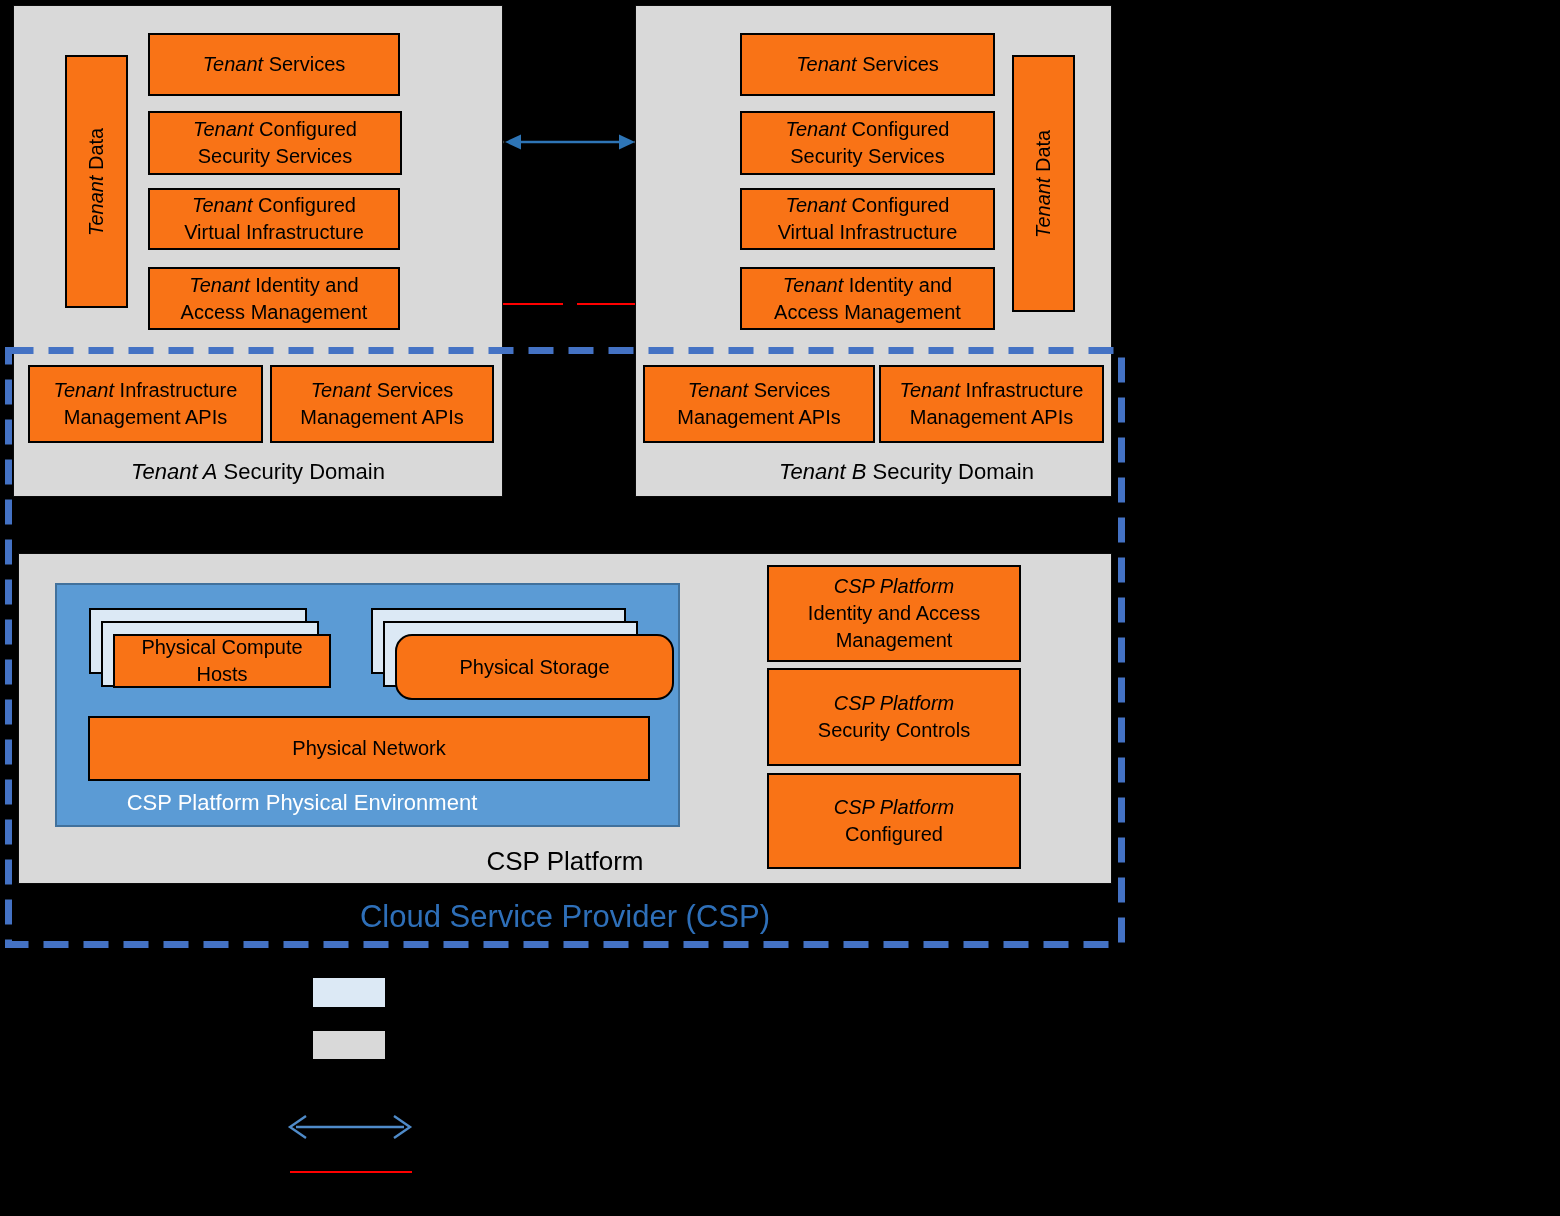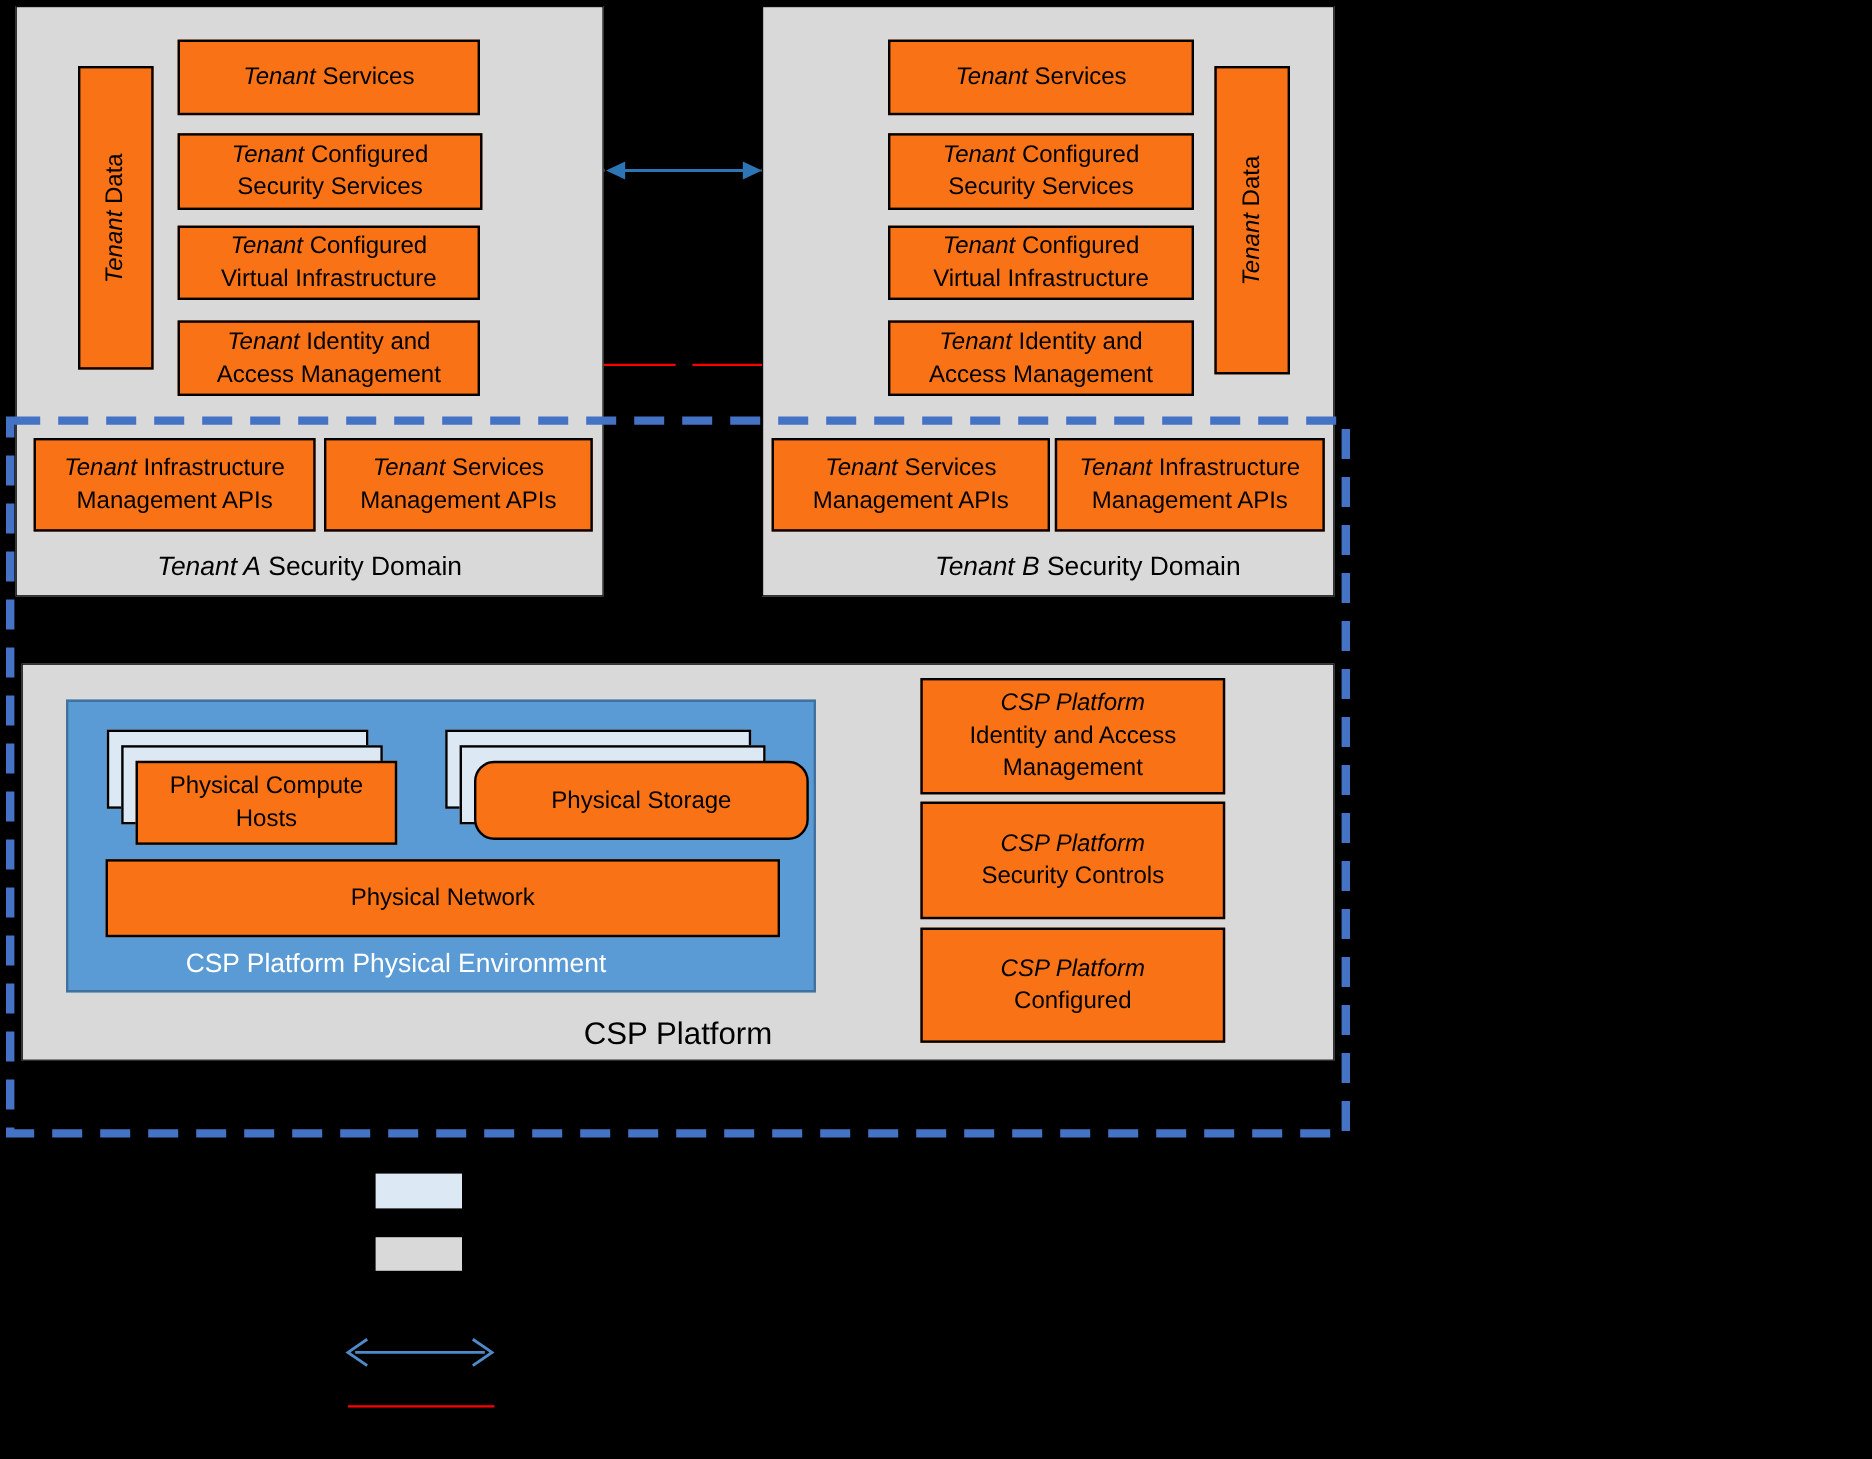--- a/index.html
+++ b/index.html
@@ -168,53 +168,54 @@
   <div class="domain-title" style="left:668px; top:456px; width:477px;">
     <span class="em">Tenant B</span><span> Security Domain</span>
   </div>
 
   <div class="panel" style="left:18px; top:553px; width:1094px; height:331px;"></div>
 
   <div class="bluebox" style="left:55px; top:583px; width:625px; height:244px;"></div>
 
   <div class="stack-back" style="left:89px;  top:608px; width:218px; height:66px;"></div>
   <div class="stack-back" style="left:101px; top:621px; width:218px; height:66px;"></div>
-  <div class="cbox" style="left:113px; top:634px; width:218px; height:70px;">
+  <div class="cbox" style="left:113px; top:634px; width:218px; height:54px;">
     <div>Physical Compute Hosts</div>
   </div>
 
   <div class="stack-back" style="left:371px; top:608px; width:255px; height:66px;"></div>
   <div class="stack-back" style="left:383px; top:621px; width:255px; height:66px;"></div>
   <div class="cbox" style="left:395px; top:634px; width:279px; height:66px;border-radius:17px;">
     <div>Physical Storage</div>
   </div>
 
   <div class="cbox" style="left:88px; top:716px; width:562px; height:65px;">
     <div>Physical Network</div>
   </div>
 
-  <div class="env-label" style="left:55px; top:790px; width:494px;padding-left:28px;">CSP Platform Physical Environment</div>
+  <div class="env-label" style="left:55px; top:790px; width:494px;">CSP Platform Physical Environment</div>
 
   <div class="cbox" style="left:767px; top:565px; width:254px; height:97px;">
     <div class="em">CSP Platform</div>
     <div>Identity and Access Management</div>
   </div>
 
   <div class="cbox" style="left:767px; top:668px; width:254px; height:98px;">
     <div class="em">CSP Platform</div>
     <div>Security Controls</div>
   </div>
 
   <div class="cbox" style="left:767px; top:773px; width:254px; height:96px;">
     <div class="em">CSP Platform</div>
     <div>Configured</div>
   </div>
 
   <div class="csp-platform-label" style="left:18px; top:846px; width:1094px;">CSP Platform</div>
 
+  <div class="csp-provider-label" style="left:5px; top:898px; width:1120px;">Cloud Service Provider (CSP)</div>
 
   <div class="swatch" style="left:313px; top:978px; width:72px; height:29px; background:#dce9f5;"></div>
   <div class="swatch" style="left:313px; top:1031px; width:72px; height:28px; background:#d9d9d9;"></div>
 
   <svg class="layer">
     <rect x="8.5" y="350.5" width="1113" height="594" fill="none" stroke="#4472c4" stroke-width="7" stroke-dasharray="25 15"></rect>
     <g stroke="#4f8bc9" stroke-width="2.4" fill="none">
       <line x1="296" y1="1127" x2="404" y2="1127"></line>
       <polyline points="306,1116 290,1127 306,1138"></polyline>
       <polyline points="394,1116 410,1127 394,1138"></polyline>

